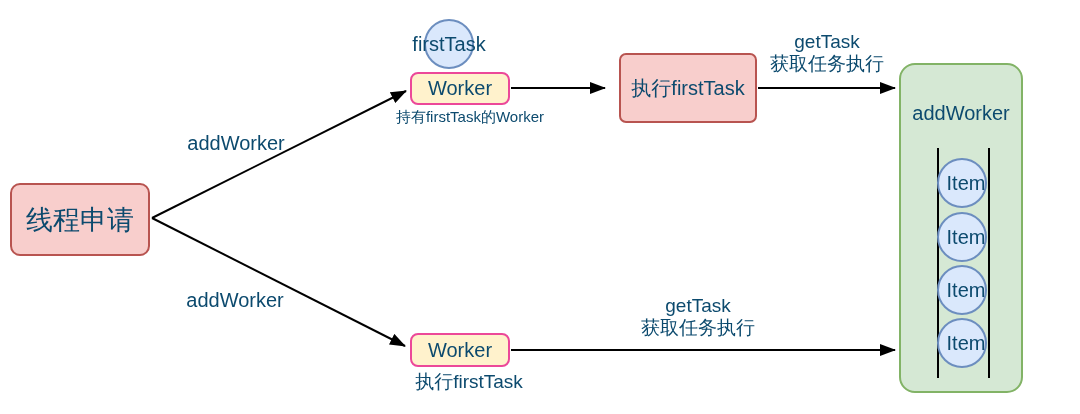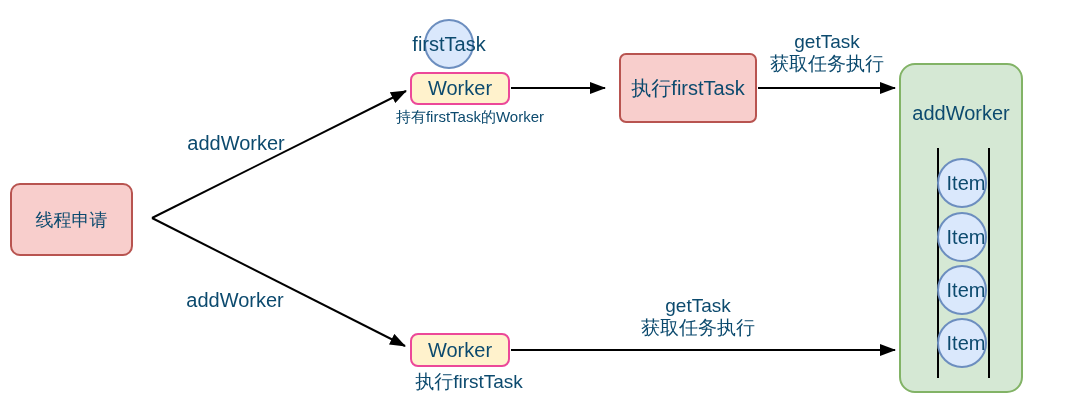--- a/index.html
+++ b/index.html
@@ -40,23 +40,23 @@
   }
   .circle-blue {
     background: #dae8fc;
     border: 2px solid #6c8ebf;
     border-radius: 50%;
     box-sizing: border-box;
     position: absolute;
     padding-left: 8px;
   }
   #thread-request {
-    left: 10px; top: 183px; width: 123px; height: 73px;
+    left: 10px; top: 183px; width: 140px; height: 73px;
     border-radius: 10px;
-    font-size: 18px;
+    font-size: 27px;
   }
   #worker-top {
     left: 410px; top: 72px; width: 100px; height: 33px;
     border-radius: 8px;
     font-size: 20px;
   }
   #worker-bottom {
     left: 410px; top: 333px; width: 100px; height: 34px;
     border-radius: 8px;
     font-size: 20px;

